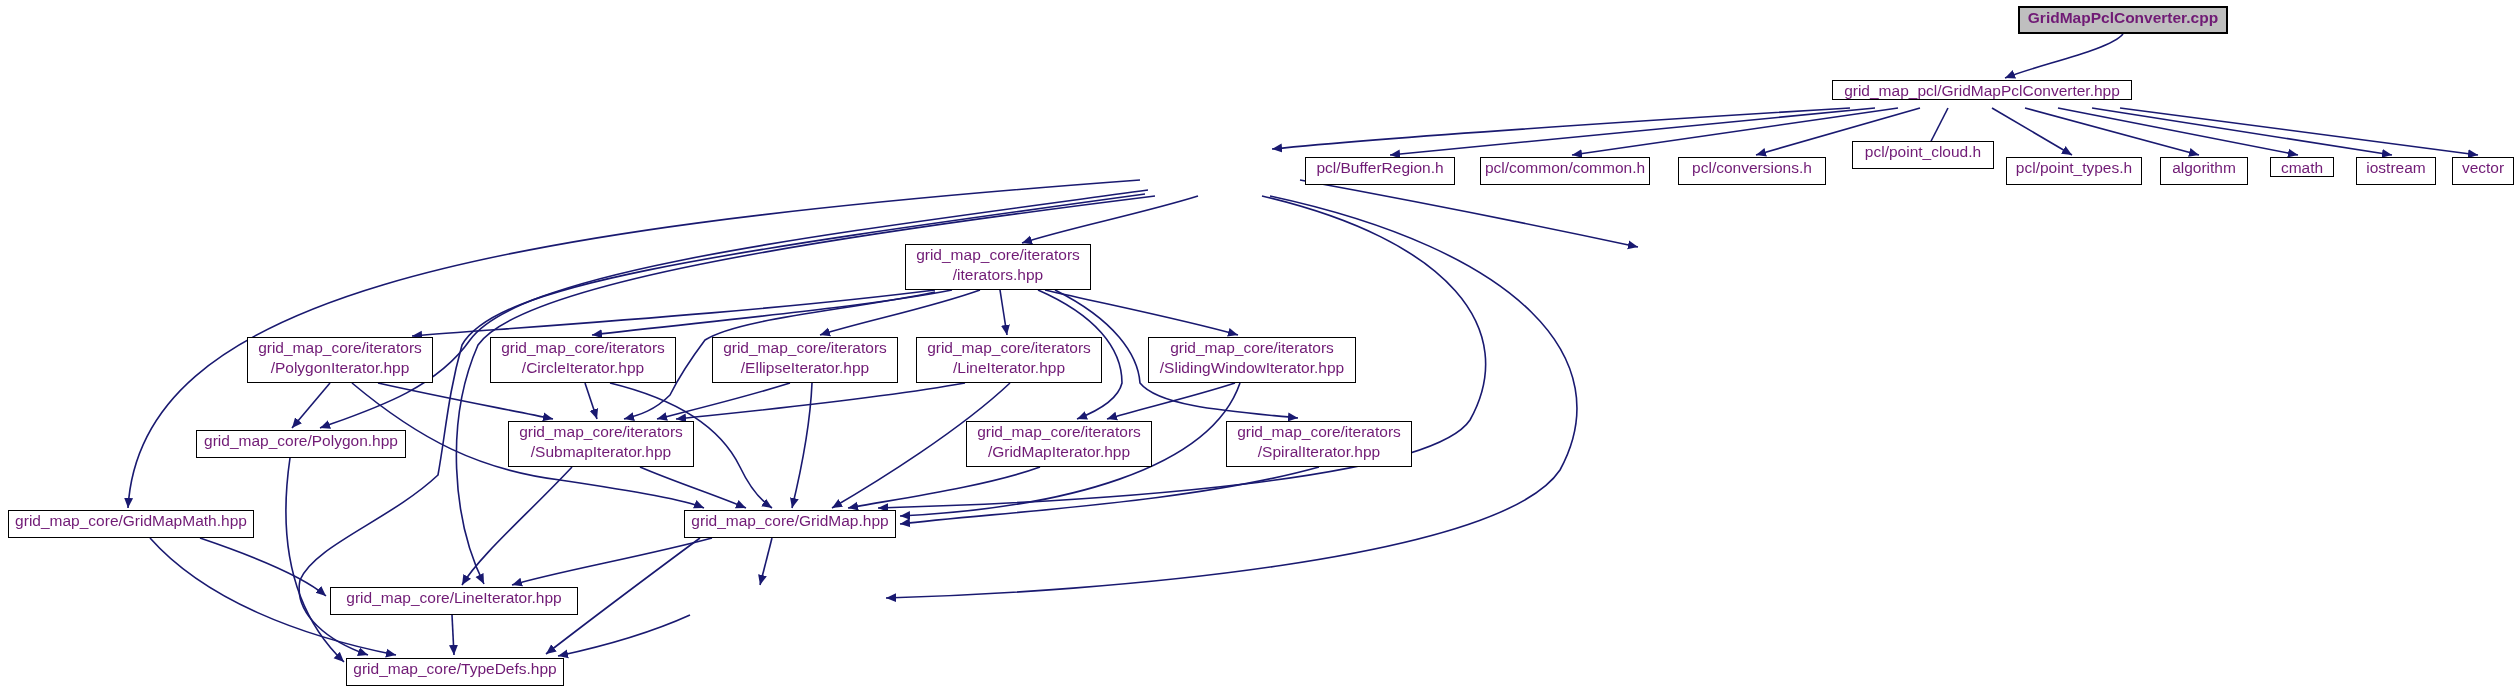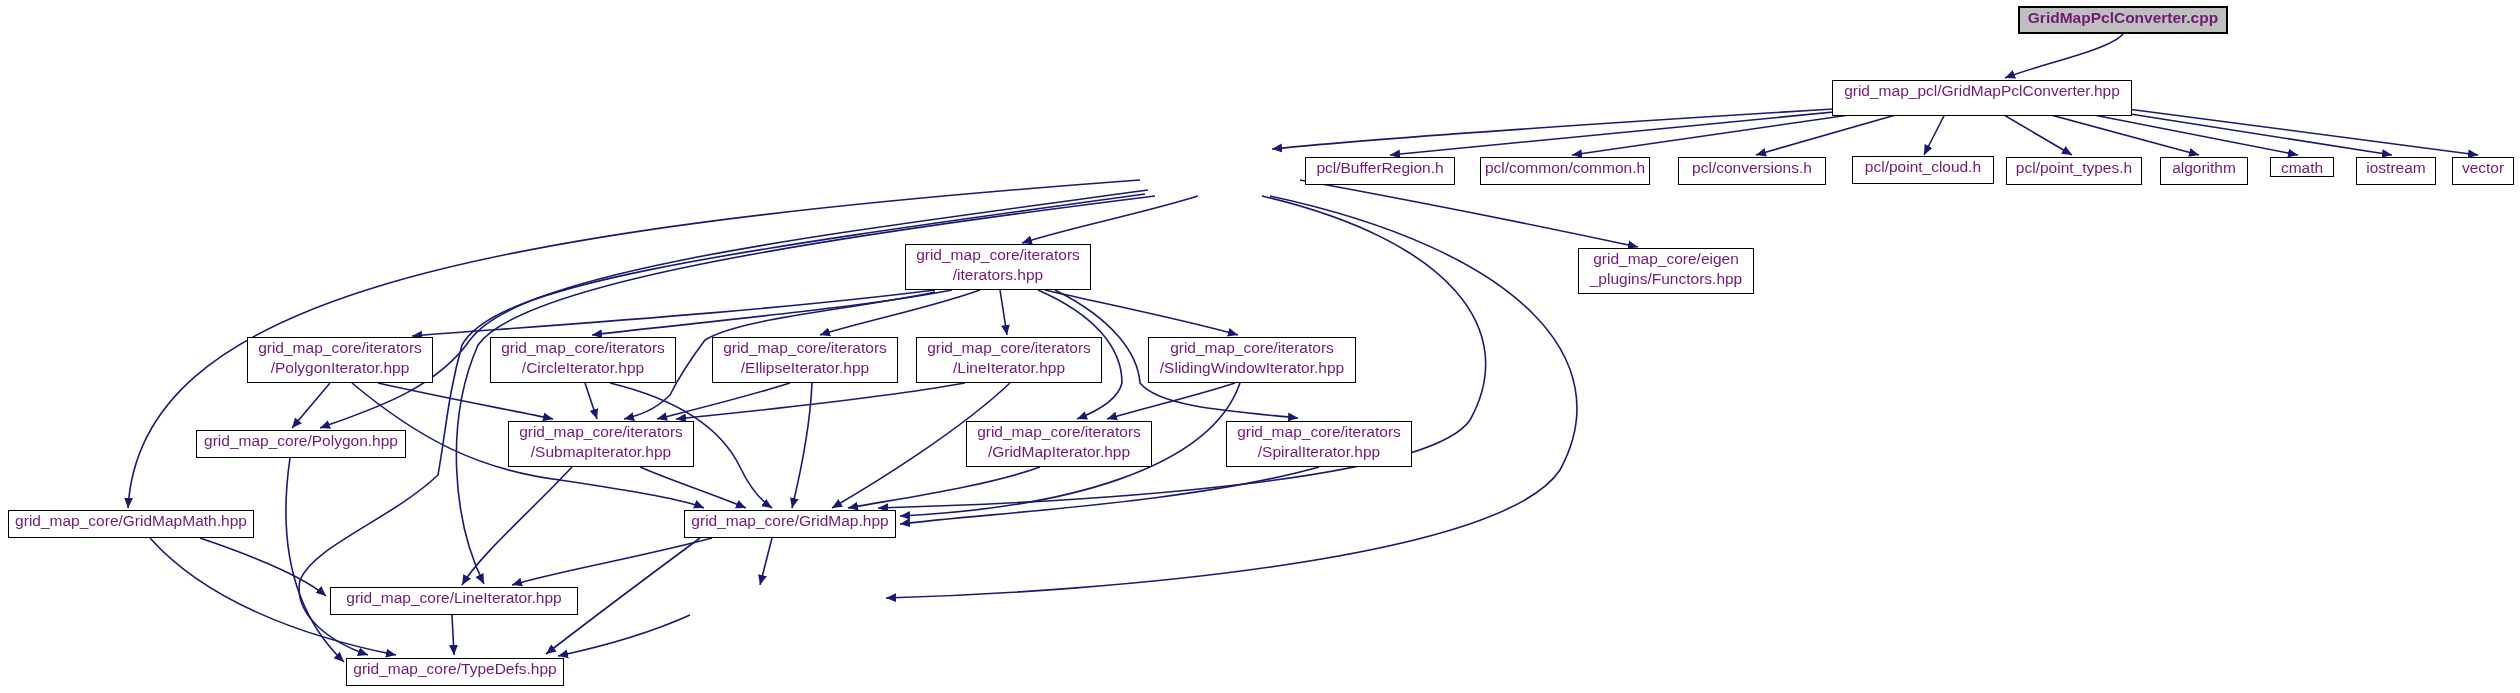--- a/index.html
+++ b/index.html
@@ -72,57 +72,53 @@
     <path class="edge" marker-end="url(#ah)" d="M150,538 C205,600 300,636 396,655"></path>
     <path class="edge" marker-end="url(#ah)" d="M200,538 C265,560 305,578 326,596"></path>
     <path class="edge" marker-end="url(#ah)" d="M290,458 C278,540 292,612 344,662"></path>
     <path class="edge" marker-end="url(#ah)" d="M452,615 L454,655"></path>
     <path class="edge" marker-end="url(#ah)" d="M690,615 C648,634 600,647 558,656"></path>
   </svg>
 
   <div class="node current" style="left:2018px;top:6px;width:210px;height:28px">
       <span>GridMapPclConverter.cpp</span>
     </div>
-  <div class="node" style="left:1832px;top:80px;width:300px;height:36px">
+  <div class="node" style="left:1832px;top:80px;width:300px;height:20px">
       <span>grid_map_pcl/GridMapPclConverter.hpp</span>
     </div>
   <div class="node" style="left:1305px;top:157px;width:150px;height:28px">
       <span>pcl/BufferRegion.h</span>
     </div>
   <div class="node" style="left:1480px;top:157px;width:170px;height:28px">
       <span>pcl/common/common.h</span>
     </div>
   <div class="node" style="left:1678px;top:157px;width:148px;height:28px">
       <span>pcl/conversions.h</span>
     </div>
-  <div class="node" style="left:1852px;top:156px;width:142px;height:28px">
+  <div class="node" style="left:1852px;top:141px;width:142px;height:28px">
       <span>pcl/point_cloud.h</span>
     </div>
   <div class="node" style="left:2006px;top:157px;width:136px;height:28px">
       <span>pcl/point_types.h</span>
     </div>
   <div class="node" style="left:2160px;top:157px;width:88px;height:28px">
       <span>algorithm</span>
     </div>
   <div class="node" style="left:2270px;top:157px;width:64px;height:20px">
       <span>cmath</span>
     </div>
   <div class="node" style="left:2356px;top:157px;width:80px;height:28px">
       <span>iostream</span>
     </div>
   <div class="node" style="left:2452px;top:157px;width:62px;height:28px">
       <span>vector</span>
     </div>
   <div class="node" style="left:905px;top:244px;width:186px;height:46px">
       <span>grid_map_core/iterators
 /iterators.hpp</span>
-    </div>
-  <div class="node" style="left:1578px;top:248px;width:176px;height:46px">
-      <span>grid_map_core/eigen
-_plugins/Functors.hpp</span>
     </div>
   <div class="node" style="left:247px;top:337px;width:186px;height:46px">
       <span>grid_map_core/iterators
 /PolygonIterator.hpp</span>
     </div>
   <div class="node" style="left:490px;top:337px;width:186px;height:46px">
       <span>grid_map_core/iterators
 /CircleIterator.hpp</span>
     </div>
   <div class="node" style="left:712px;top:337px;width:186px;height:46px">

